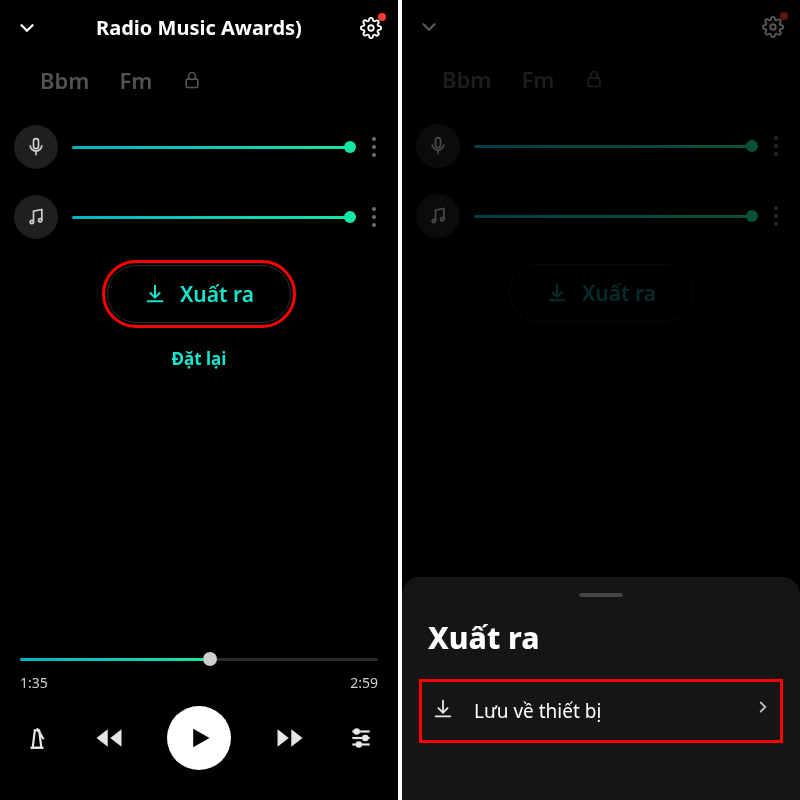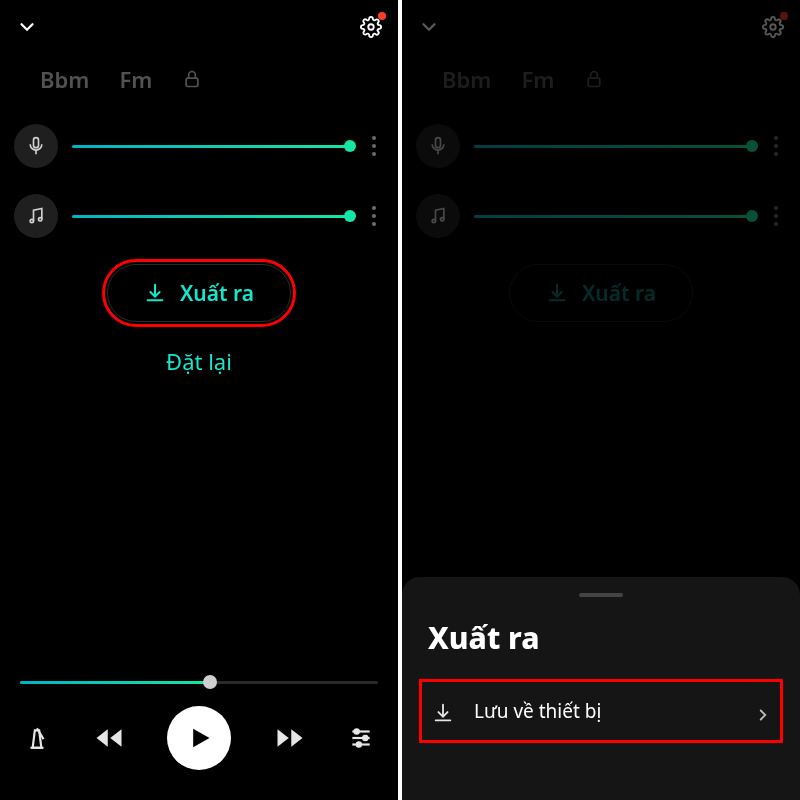--- a/index.html
+++ b/index.html
@@ -35,53 +35,54 @@
   .slider .bar{height:3px;width:100%;background:linear-gradient(90deg,#00b5c4 0%,#15e6a6 100%);border-radius:2px}
   .slider .thumb{position:absolute;right:0;width:12px;height:12px;border-radius:50%;background:#15e6a6;transform:translateX(50%)}
   .vdots{width:20px;display:flex;flex-direction:column;gap:4px;align-items:center}
   .vdots span{width:4px;height:4px;border-radius:50%;background:#6d6d6d}
 
   .export-wrap{display:flex;flex-direction:column;align-items:center;margin-top:20px;gap:24px}
   .export-btn{display:flex;align-items:center;gap:14px;color:var(--teal2);padding:14px 36px;border:1px solid #2b2b2b;border-radius:30px;font-size:21px;font-weight:600}
   .export-btn.dim{color:#0c7d7a;border-color:#1c1c1c}
   .highlight-red{outline:3px solid var(--red);outline-offset:2px;border-radius:30px}
   .highlight-red-rect{outline:3px solid var(--red);outline-offset:0}
-  .reset-link{color:var(--teal2);font-weight:400;font-size:22px}
+  .reset-link{color:var(--teal2);font-weight:700;font-size:17px}
 
   .player{position:absolute;left:0;right:0;bottom:0;padding:22px 20px 30px 20px}
   .seek{height:20px;position:relative;display:flex;align-items:center}
   .seek .back{height:3px;width:100%;background:#2a2a2a;border-radius:2px}
   .seek .fill{position:absolute;left:0;height:3px;width:53%;background:linear-gradient(90deg,#00b5c4,#15e6a6);border-radius:2px}
   .seek .knob{position:absolute;left:53%;width:14px;height:14px;border-radius:50%;background:#cfcfcf;transform:translateX(-50%)}
   .times{display:flex;justify-content:space-between;color:#cfcfcf;font-size:14px;margin-top:4px}
   .controls{display:flex;align-items:center;justify-content:space-between;margin-top:14px;padding:0 4px}
   .playbtn{width:64px;height:64px;border-radius:50%;background:#fff;display:flex;align-items:center;justify-content:center}
   .ctrl-side{color:#e6e6e6}
 
   .sheet{position:absolute;left:0;right:0;bottom:0;background:#151515;border-top-left-radius:18px;border-top-right-radius:18px;padding:14px 20px 40px 20px;color:var(--fg)}
   .sheet .handle{width:44px;height:4px;background:#444;border-radius:2px;margin:2px auto 20px auto}
   .sheet h2{margin:0 0 24px 6px;font-size:30px;font-weight:800}
-  .menu-item{display:flex;align-items:flex-end;gap:18px;padding:16px 8px;font-size:19px}
+  .menu-item{display:flex;align-items:flex-start;gap:18px;padding:16px 8px;font-size:19px}
   .menu-item .lead{width:26px;display:flex;justify-content:center;color:#e6e6e6}
   .menu-item .label{flex:1}
   .menu-item .chev{color:#bdbdbd}
   .menu-divider{height:20px}
 </style>
 </head>
 <body>
 
 <div class="frame">
 
   <div class="screen">
     <div class="topbar">
       <div class="chev-down">
         <svg width="22" height="22" viewBox="0 0 24 24" fill="none" stroke="#fff" stroke-width="2.5" stroke-linecap="round">
             <polyline points="6 9 12 15 18 9"></polyline>
           </svg>
       </div>
+      <div class="title">Radio Music Awards)</div>
       <div class="gear">
         <svg width="22" height="22" viewBox="0 0 24 24" fill="none" stroke="#fff" stroke-width="2">
             <circle cx="12" cy="12" r="3"></circle>
             <path d="M19.4 15a1.7 1.7 0 0 0 .34 1.87l.06.06a2 2 0 1 1-2.83 2.83l-.06-.06a1.7 1.7 0 0 0-1.87-.34 1.7 1.7 0 0 0-1 1.56V21a2 2 0 1 1-4 0v-.09a1.7 1.7 0 0 0-1-1.56 1.7 1.7 0 0 0-1.87.34l-.06.06a2 2 0 1 1-2.83-2.83l.06-.06a1.7 1.7 0 0 0 .34-1.87 1.7 1.7 0 0 0-1.56-1H3a2 2 0 1 1 0-4h.09a1.7 1.7 0 0 0 1.56-1 1.7 1.7 0 0 0-.34-1.87l-.06-.06A2 2 0 1 1 7.08 4.25l.06.06a1.7 1.7 0 0 0 1.87.34H9a1.7 1.7 0 0 0 1-1.56V3a2 2 0 1 1 4 0v.09a1.7 1.7 0 0 0 1 1.56 1.7 1.7 0 0 0 1.87-.34l.06-.06a2 2 0 1 1 2.83 2.83l-.06.06a1.7 1.7 0 0 0-.34 1.87V9a1.7 1.7 0 0 0 1.56 1H21a2 2 0 1 1 0 4h-.09a1.7 1.7 0 0 0-1.56 1z"></path>
           </svg>
         <span class="notif-dot"></span>
       </div>
     </div>
 
     <div class="key-row">
@@ -146,20 +147,24 @@
         <span>Xuất ra</span>
       </div>
       <div class="reset-link">Đặt lại</div>
     </div>
 
     <div class="player">
       <div class="seek">
         <div class="back"></div>
           <div class="fill"></div>
           <div class="knob"></div>
+      </div>
+      <div class="times">
+        <span>1:35</span>
+        <span>2:59</span>
       </div>
       <div class="controls">
         <span class="ctrl-side">
           <svg width="26" height="26" viewBox="0 0 24 24" fill="none" stroke="#e6e6e6" stroke-width="2">
               <path d="M8 21h8l-2-16h-4z"></path>
               <path d="M6 21h12"></path>
               <path d="M12 3l6 10"></path>
             </svg>
         </span>
         <span class="ctrl-side">

